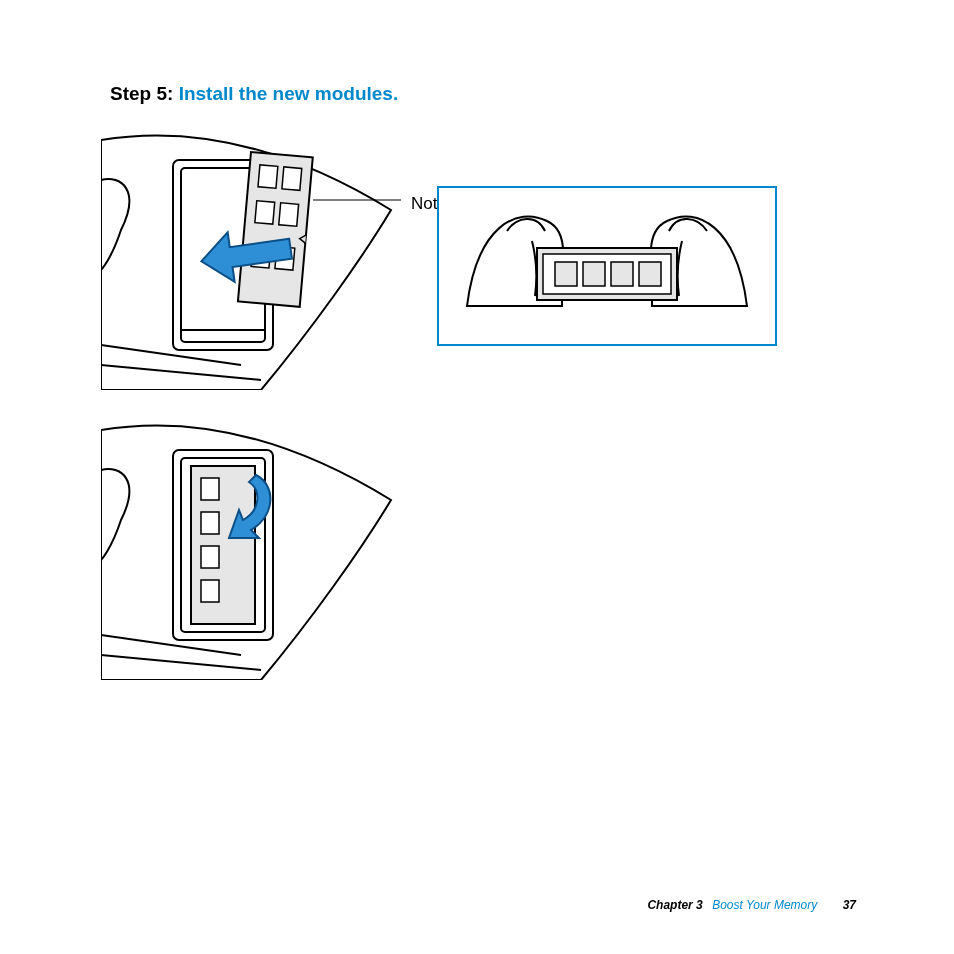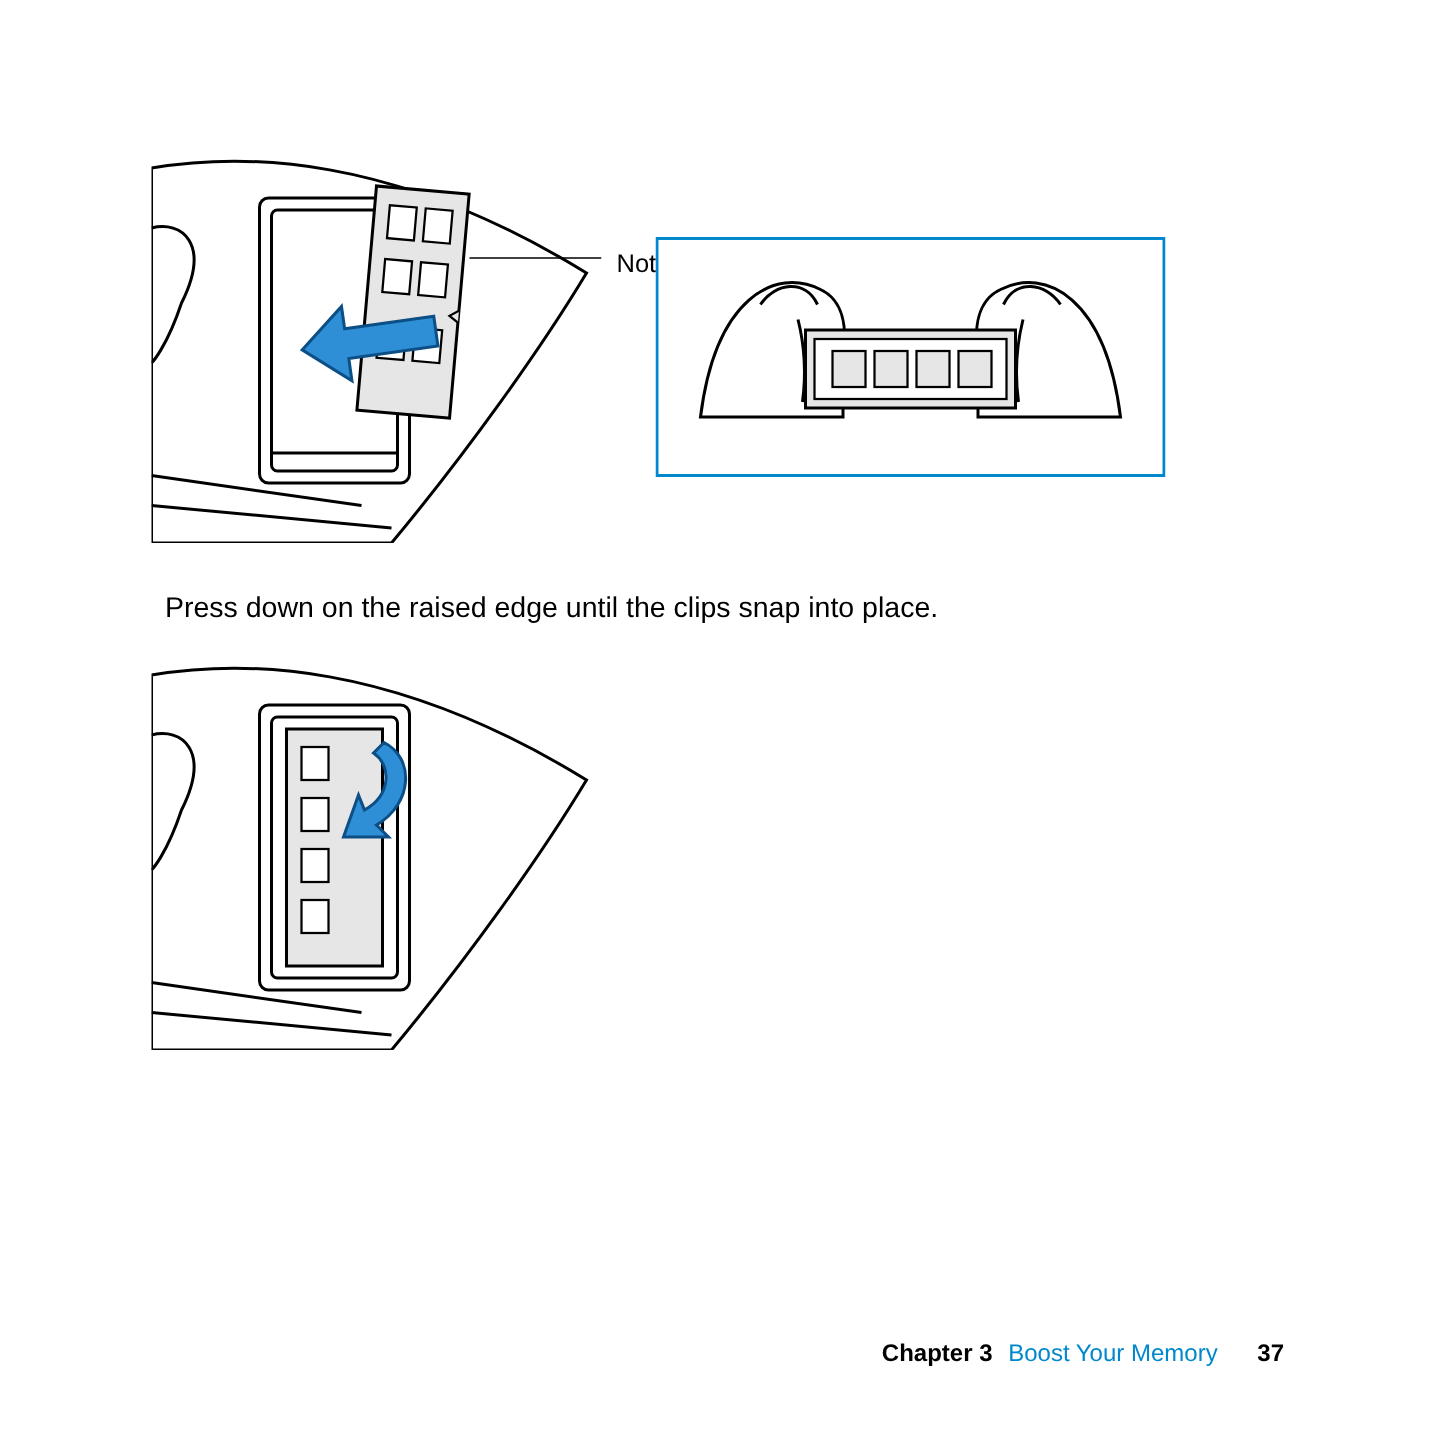--- a/index.html
+++ b/index.html
@@ -55,40 +55,44 @@
   .callout-label {
     position: absolute;
     left: 310px;
     top: 62px;
     font-size: 17px;
   }
   .footer {
     position: absolute;
     bottom: 40px;
     right: 98px;
-    font-size: 16px;
+    font-size: 12px;
+    font-style: italic;
   }
   .footer .chapter {
     font-weight: 700;
   }
   .footer .chtitle {
     color: #0088cc;
     margin-left: 6px;
     margin-right: 22px;
   }
   .footer .pagenum {
     font-weight: 700;
   }
   svg { display: block; }
 </style>
 </head>
 <body>
 
 <div class="page">
 
+  <div class="step-line">
+    <span class="step-label">Step 5:  </span><span class="step-title">Install the new modules.</span>
+  </div>
 
 
   <div class="fig-row">
     <div class="fig-a">
       <svg viewBox="0 0 300 260" width="300" height="260">
 
         <path d="M0 10 C 60 0 160 0 290 80 C 260 130 210 200 160 260 L0 260 Z" fill="#fff" stroke="#000" stroke-width="2"></path>
         <path d="M0 235 L 160 250" fill="none" stroke="#000" stroke-width="2"></path>
         <path d="M0 215 L 140 235" fill="none" stroke="#000" stroke-width="2"></path>
         <path d="M0 50 C 20 45 40 60 20 100 C 10 130 0 140 0 140" fill="none" stroke="#000" stroke-width="2"></path>
@@ -132,21 +136,20 @@
         <rect x="100" y="62" width="140" height="52" fill="#e6e6e6" stroke="#000" stroke-width="2"></rect>
         <rect x="106" y="68" width="128" height="40" fill="#fff" stroke="#000" stroke-width="1.5"></rect>
         <rect x="118" y="76" width="22" height="24" fill="#e6e6e6" stroke="#000" stroke-width="1.5"></rect>
         <rect x="146" y="76" width="22" height="24" fill="#e6e6e6" stroke="#000" stroke-width="1.5"></rect>
         <rect x="174" y="76" width="22" height="24" fill="#e6e6e6" stroke="#000" stroke-width="1.5"></rect>
         <rect x="202" y="76" width="22" height="24" fill="#e6e6e6" stroke="#000" stroke-width="1.5"></rect>
       </svg>
     </div>
   </div>
 
-  <p class="body-text">Press down on the raised edge until the clips snap into place.</p>
 
   <div class="fig-c">
     <svg viewBox="0 0 300 260" width="300" height="260">
       <path d="M0 10 C 60 0 160 0 290 80 C 260 130 210 200 160 260 L0 260 Z" fill="#fff" stroke="#000" stroke-width="2"></path>
       <path d="M0 235 L 160 250" fill="none" stroke="#000" stroke-width="2"></path>
       <path d="M0 215 L 140 235" fill="none" stroke="#000" stroke-width="2"></path>
       <path d="M0 50 C 20 45 40 60 20 100 C 10 130 0 140 0 140" fill="none" stroke="#000" stroke-width="2"></path>
       <rect x="72" y="30" width="100" height="190" rx="6" fill="#fff" stroke="#000" stroke-width="2"></rect>
       <rect x="80" y="38" width="84" height="174" rx="4" fill="#fff" stroke="#000" stroke-width="2"></rect>
 

